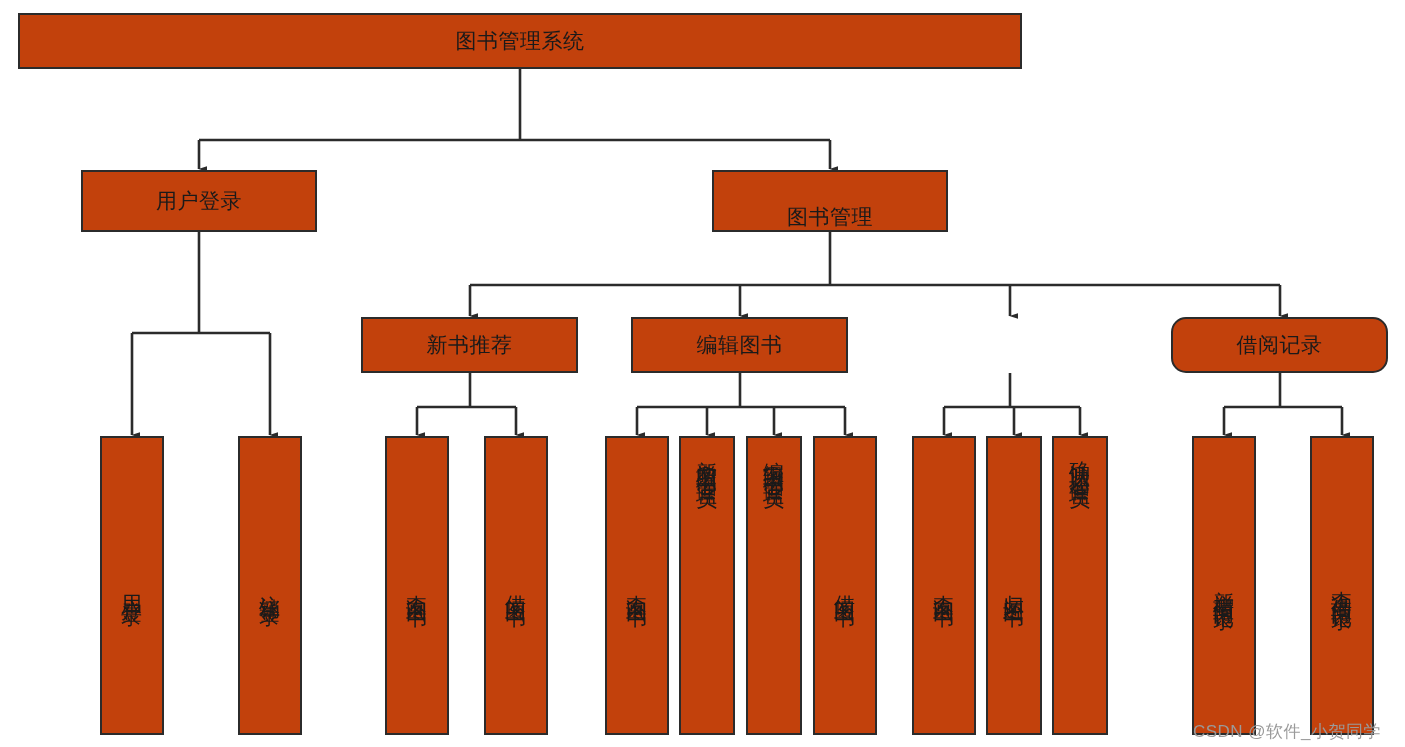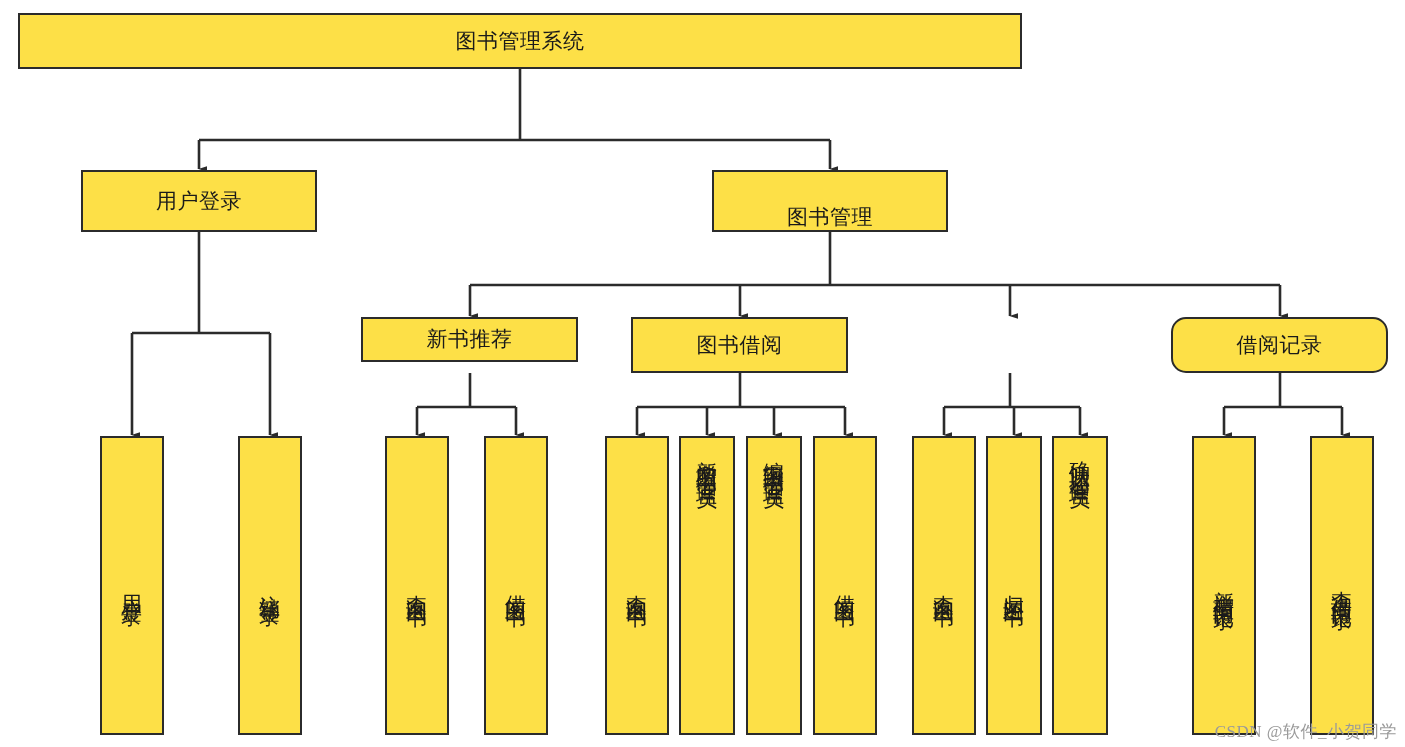--- a/index.html
+++ b/index.html
@@ -23,21 +23,21 @@
     position: absolute;
     left: 0;
     top: 0;
     width: 1405px;
     height: 747px;
     pointer-events: none;
   }
   .node {
     position: absolute;
     box-sizing: border-box;
-    background: #fde047;
+    background: #c2410c;
     border: 2px solid #2b2b2b;
     display: flex;
     align-items: center;
     justify-content: center;
     overflow: hidden;
   }
   .node-label {
     color: #1a1a1a;
     font-size: 21px;
     line-height: 1.18;
@@ -57,27 +57,26 @@
     letter-spacing: 4px;
     line-height: 1;
     white-space: nowrap;
   }
   .node.vertical.center-text {
     align-items: center;
     padding-top: 0;
   }
   .watermark {
     position: absolute;
-    right: 8px;
+    right: 24px;
     bottom: 4px;
     font-size: 17px;
     color: #9a9a9a;
     letter-spacing: 0.5px;
     white-space: nowrap;
-    font-family: Liberation Serif, serif;
   }
 </style>
 </head>
 <body>
 
 <div id="canvas">
   <svg class="edges" id="edge-svg" viewBox="0 0 1405 747">
     <defs>
       <marker id="arrowhead" markerWidth="7" markerHeight="9" refX="3.2" refY="8.4" orient="auto" markerUnits="userSpaceOnUse">
         <path d="M0.2,0 L6.2,0 L3.2,9 Z" fill="#2b2b2b"></path>
@@ -124,25 +123,25 @@
     <span class="node-label">图书管理系统</span>
   </div>
 
   <div class="node" style="left: 81px; top: 170px; width: 236px; height: 62px;">
     <span class="node-label">用户登录</span>
   </div>
   <div class="node" style="left: 712px; top: 170px; width: 236px; height: 62px; align-items: flex-end;">
     <span class="node-label">图书管理</span>
   </div>
 
-  <div class="node" style="left: 361px; top: 317px; width: 217px; height: 45px;">
+  <div class="node" style="left: 361px; top: 317px; width: 217px; height: 56px;">
     <span class="node-label">新书推荐</span>
   </div>
   <div class="node" style="left: 631px; top: 317px; width: 217px; height: 56px;">
-    <span class="node-label">图书借阅</span>
+    <span class="node-label">编辑图书</span>
   </div>
   <div class="node" style="left: 1171px; top: 317px; width: 217px; height: 56px; border-radius: 15px;">
     <span class="node-label">借阅记录</span>
   </div>
 
   <div class="node vertical center-text" style="left: 100px; top: 436px; width: 64px; height: 299px;">
     <span class="node-label">用户登录</span>
   </div>
   <div class="node vertical center-text" style="left: 238px; top: 436px; width: 64px; height: 299px;">
     <span class="node-label">注销登录</span>

